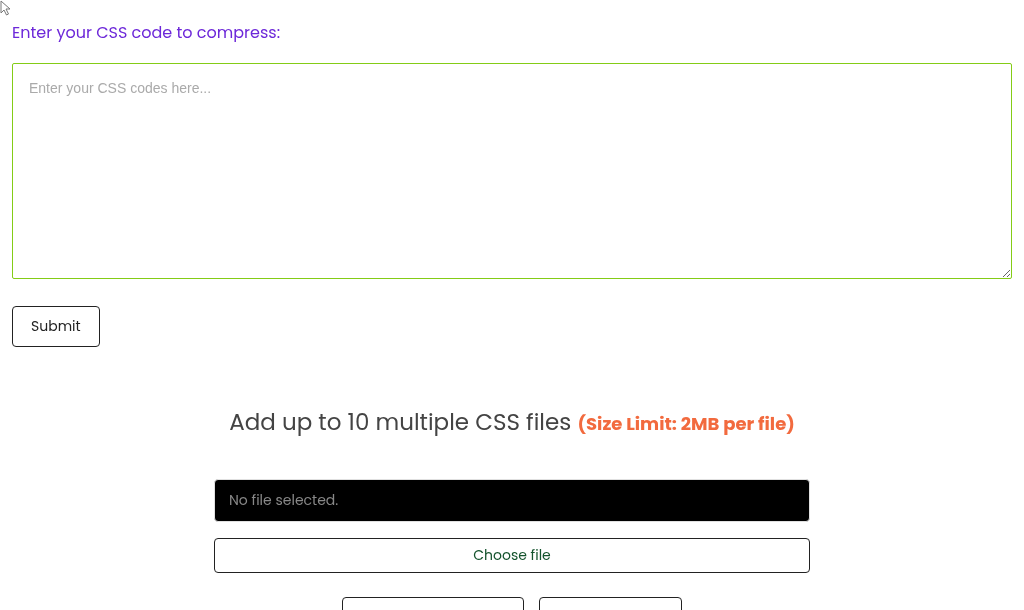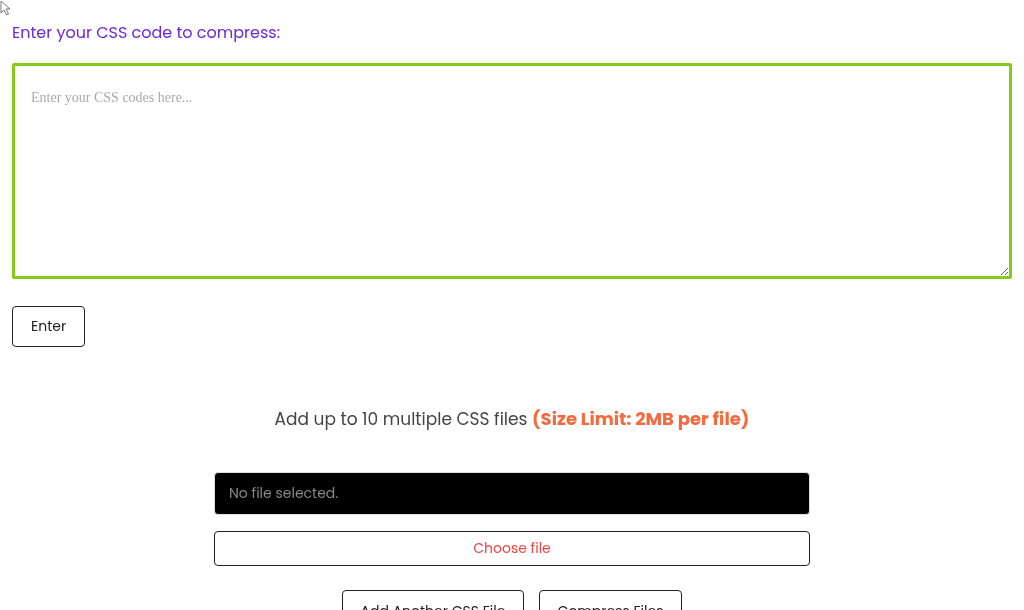--- a/index.html
+++ b/index.html
@@ -19,24 +19,24 @@
     .label-heading {
       font-size: 16px;
       color: #6d28d9;
       font-weight: 400;
       margin-bottom: 18px;
       margin-top: 8px;
     }
     .code-textarea {
       width: 100%;
       height: 216px;
-      border: 3px solid #84cc16;
+      border: 1px solid #84cc16;
       border-radius: 2px;
-      padding: 24px 16px;
-      font-family: Liberation Serif, serif;
+      padding: 16px 16px;
+      font-family: Liberation Sans, sans-serif;
       font-size: 14px;
       color: #333;
       resize: both;
       outline: none;
     }
     .code-textarea::placeholder {
       color: #aaa;
     }
     .submit-btn {
       margin-top: 20px;
@@ -47,21 +47,21 @@
       font-family: inherit;
       font-size: 14px;
       color: #222;
       cursor: pointer;
     }
     .upload-section {
       margin-top: 58px;
       text-align: center;
     }
     .upload-heading {
-      font-size: 17px;
+      font-size: 23px;
       font-weight: 400;
       color: #444;
       display: inline;
     }
     .size-limit {
       font-size: 18px;
       font-weight: 700;
       color: #f26a3e;
       display: inline;
     }
@@ -82,21 +82,21 @@
     .choose-file-btn {
       display: block;
       width: 100%;
       margin-top: 16px;
       padding: 6px 12px;
       background: #ffffff;
       border: 1px solid #222;
       border-radius: 4px;
       font-family: inherit;
       font-size: 14px;
-      color: #ef4444;
+      color: #14532d;
       cursor: pointer;
     }
     .action-row {
       margin-top: 24px;
       text-align: center;
     }
     .action-btn {
       display: inline-block;
       padding: 10px 18px;
       background: #ffffff;
@@ -121,21 +121,21 @@
 
 
 <svg class="cursor-svg" width="14" height="18" viewBox="0 0 14 18">
   <path d="M1 1 L1 13 L4 10 L6.5 15 L8.5 14 L6 9 L10 9 Z" fill="none" stroke="#777" stroke-width="1"></path>
 </svg>
 
 <div class="label-heading">Enter your CSS code to compress:</div>
 
 <textarea class="code-textarea" placeholder="Enter your CSS codes here..." style=""></textarea>
 
-<button class="submit-btn">Enter</button>
+<button class="submit-btn">Submit</button>
 
 <div class="upload-section">
   <span class="upload-heading">Add up to 10 multiple CSS files </span><span class="size-limit">(Size Limit: 2MB per file)</span>
 
   <div class="file-area">
     <div class="file-display">No file selected.</div>
     <button class="choose-file-btn">Choose file</button>
   </div>
 
   <div class="action-row">

